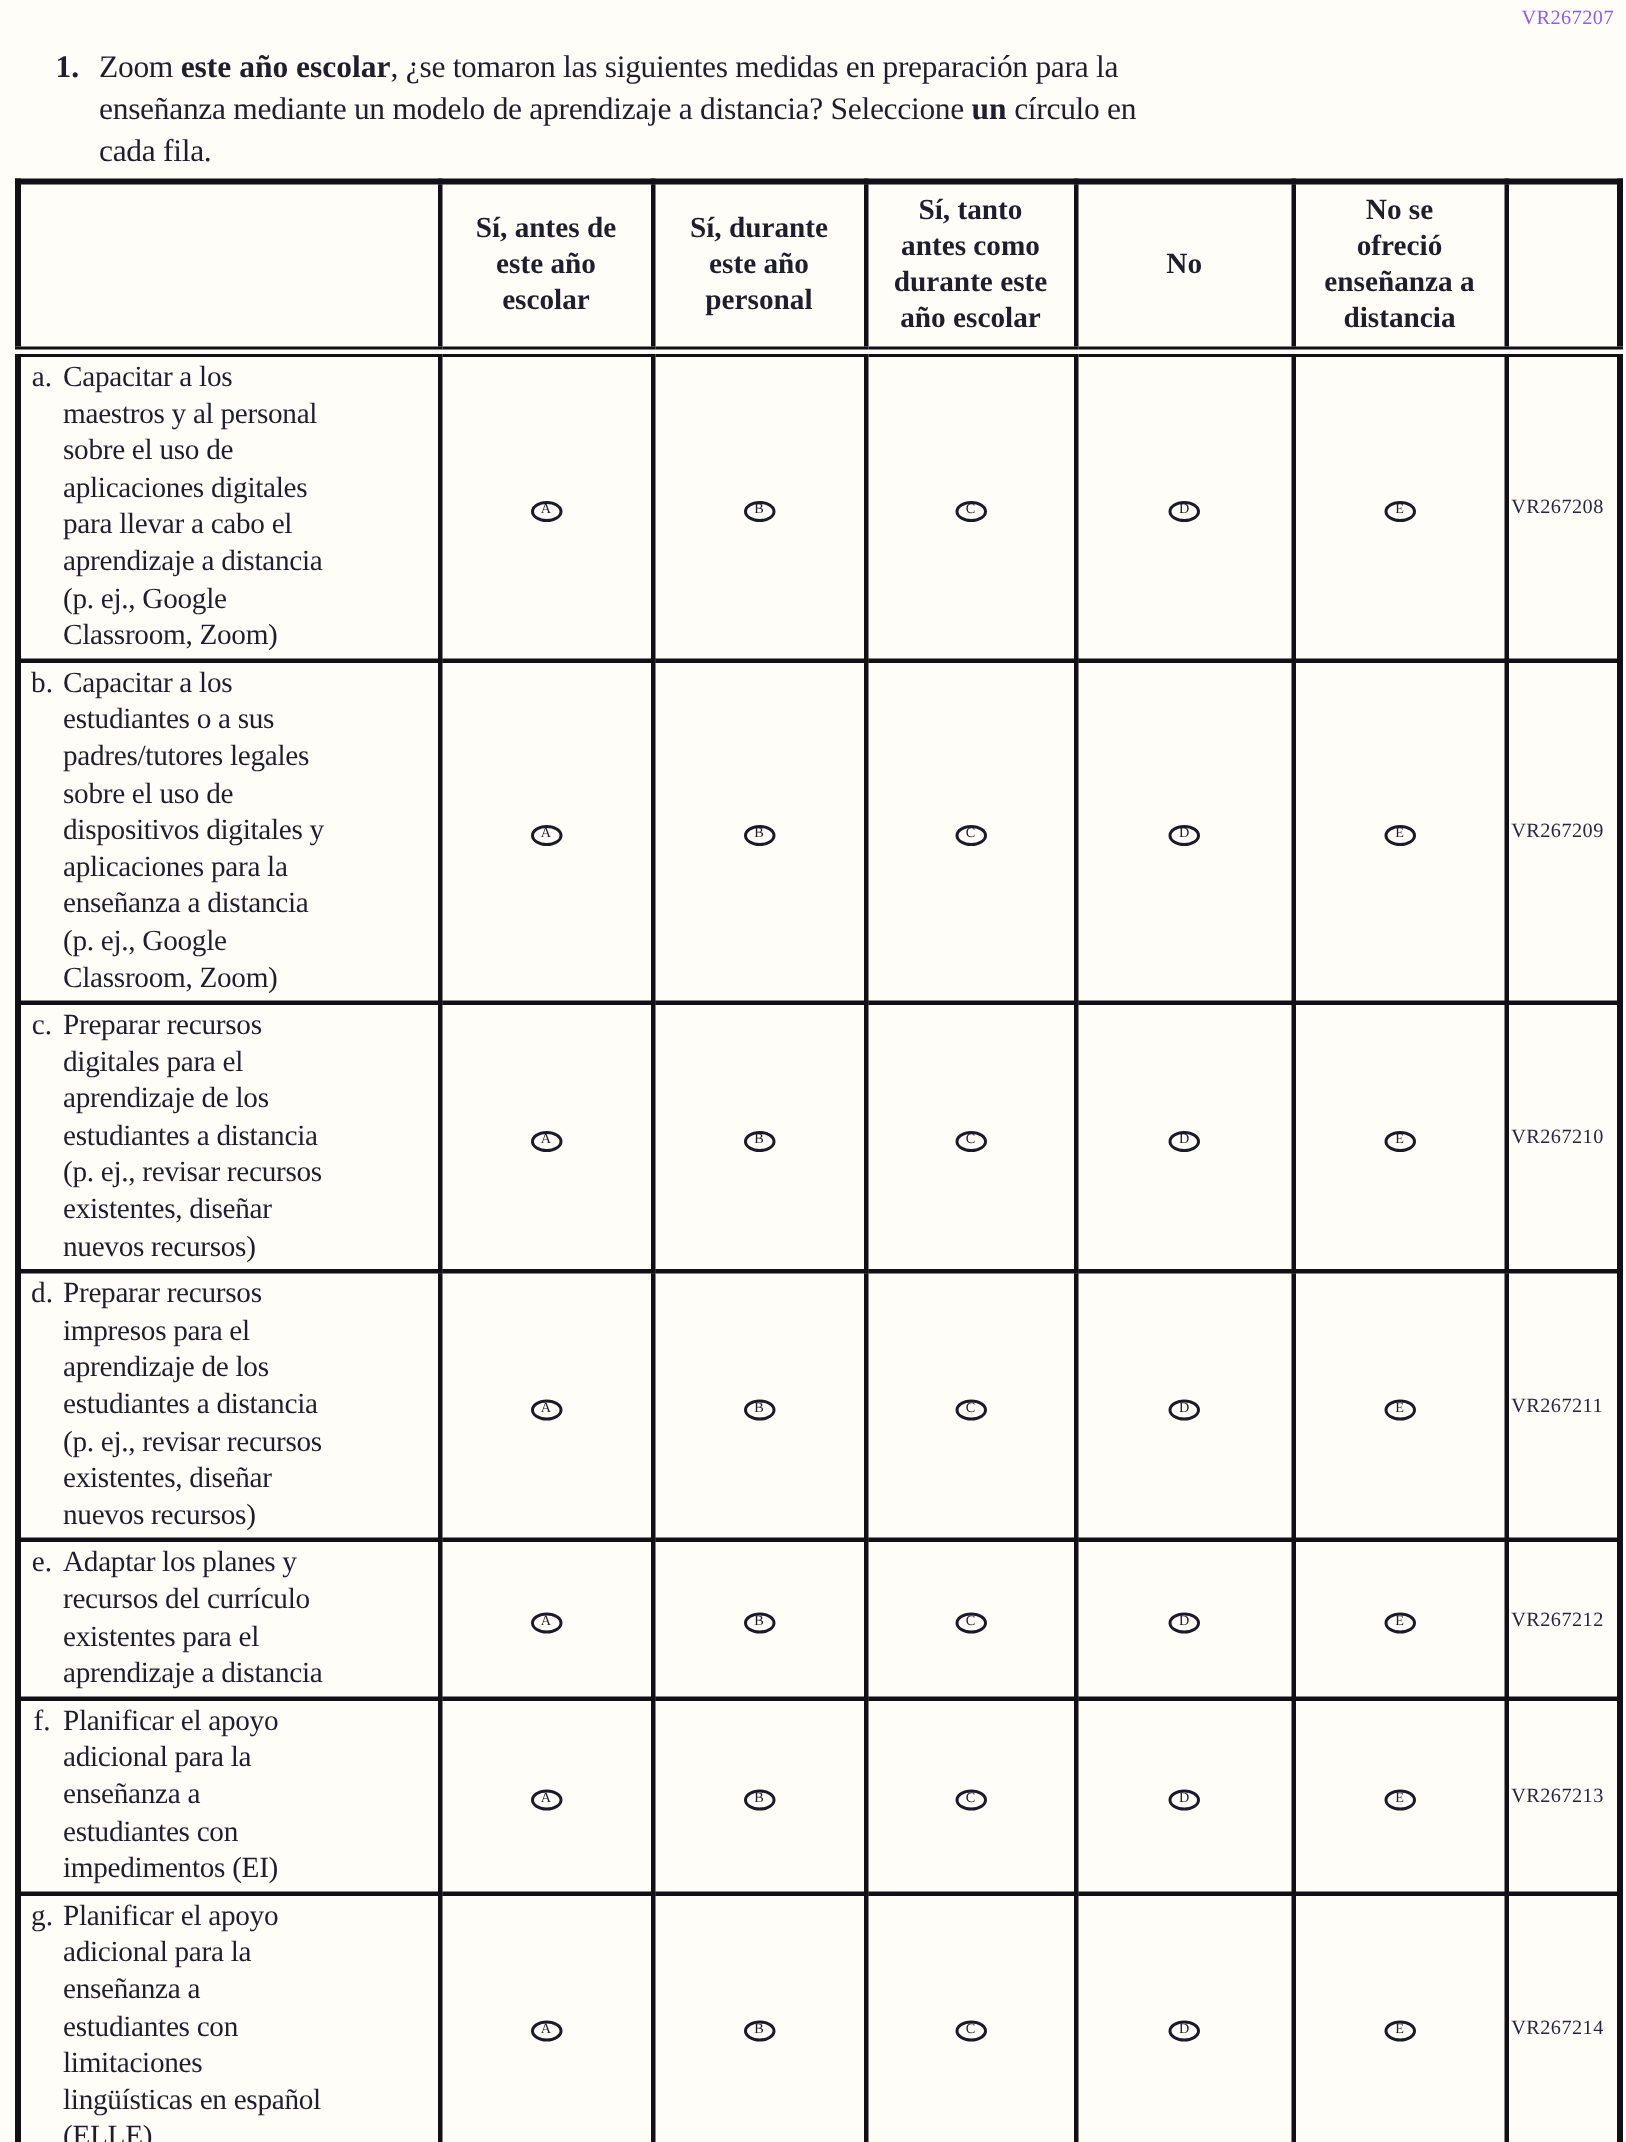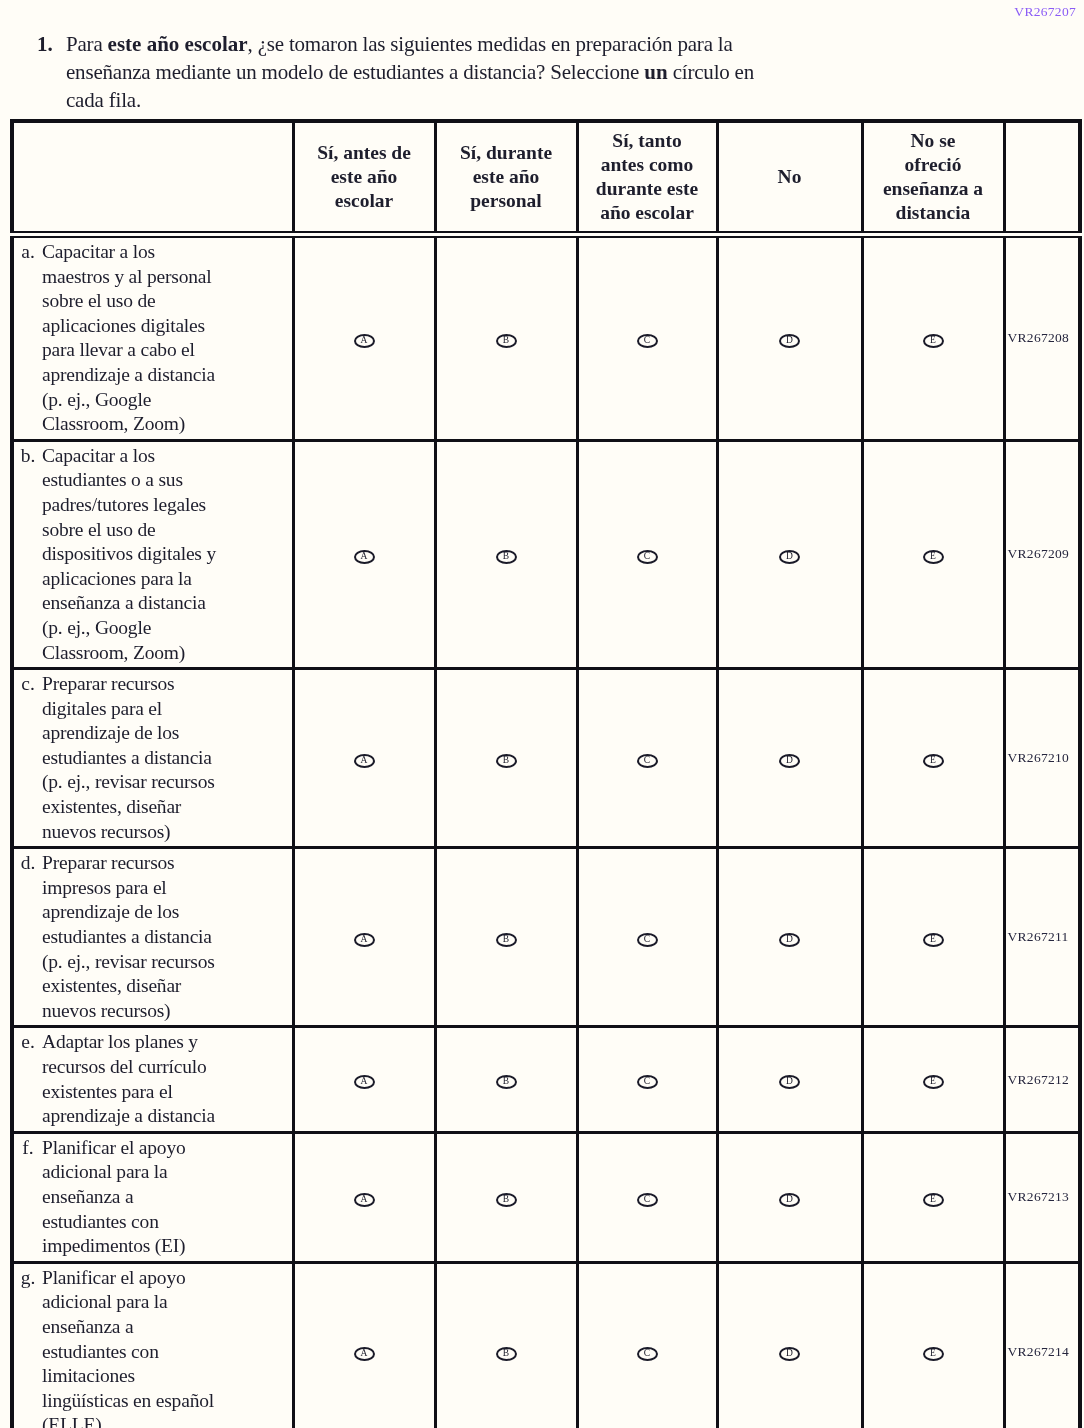--- a/index.html
+++ b/index.html
@@ -106,22 +106,22 @@
     padding: 0 2px;
   }
 </style>
 </head>
 <body>
 
 <div class="page-code">VR267207</div>
 
 <div class="question">
   <span class="qnum">1.</span>
-  <div class="qtext"><span>Para </span><b>este año escolar</b><span>, ¿se tomaron las siguientes medidas en preparación para la
-enseñanza mediante un modelo de estudiantes a distancia? Seleccione </span><b>un</b><span> círculo en
+  <div class="qtext"><span>Zoom </span><b>este año escolar</b><span>, ¿se tomaron las siguientes medidas en preparación para la
+enseñanza mediante un modelo de aprendizaje a distancia? Seleccione </span><b>un</b><span> círculo en
 cada fila.</span></div>
 </div>
 
 <table class="answers">
   <colgroup>
     <col class="c-item">
       <col class="c-opt1">
       <col class="c-opt2">
       <col class="c-opt3">
       <col class="c-opt4">

